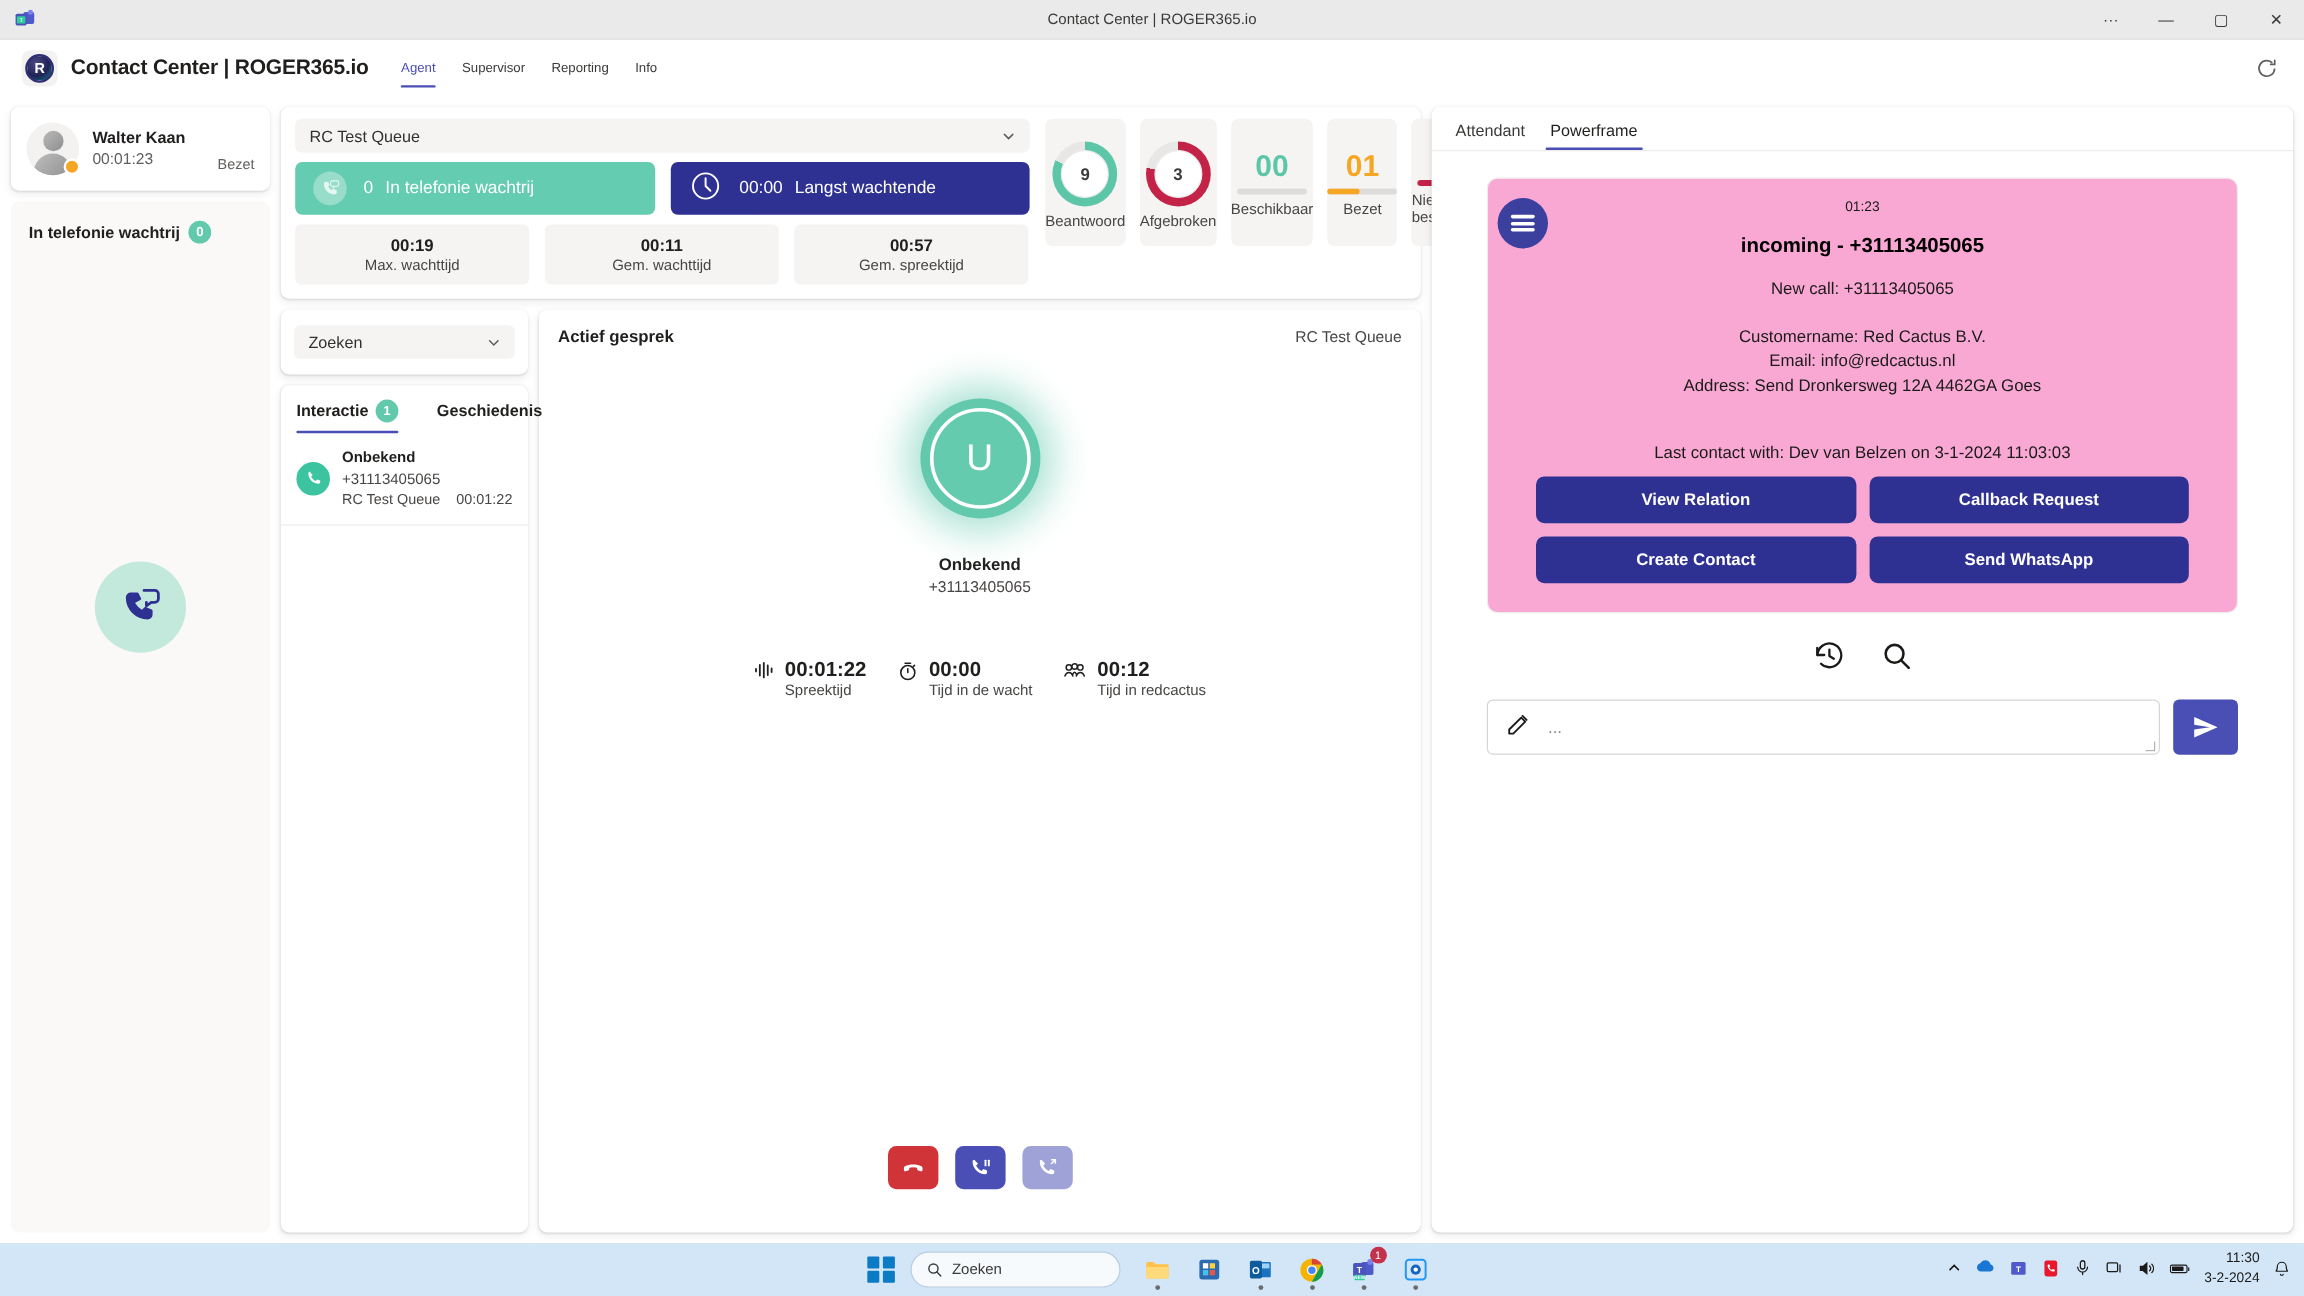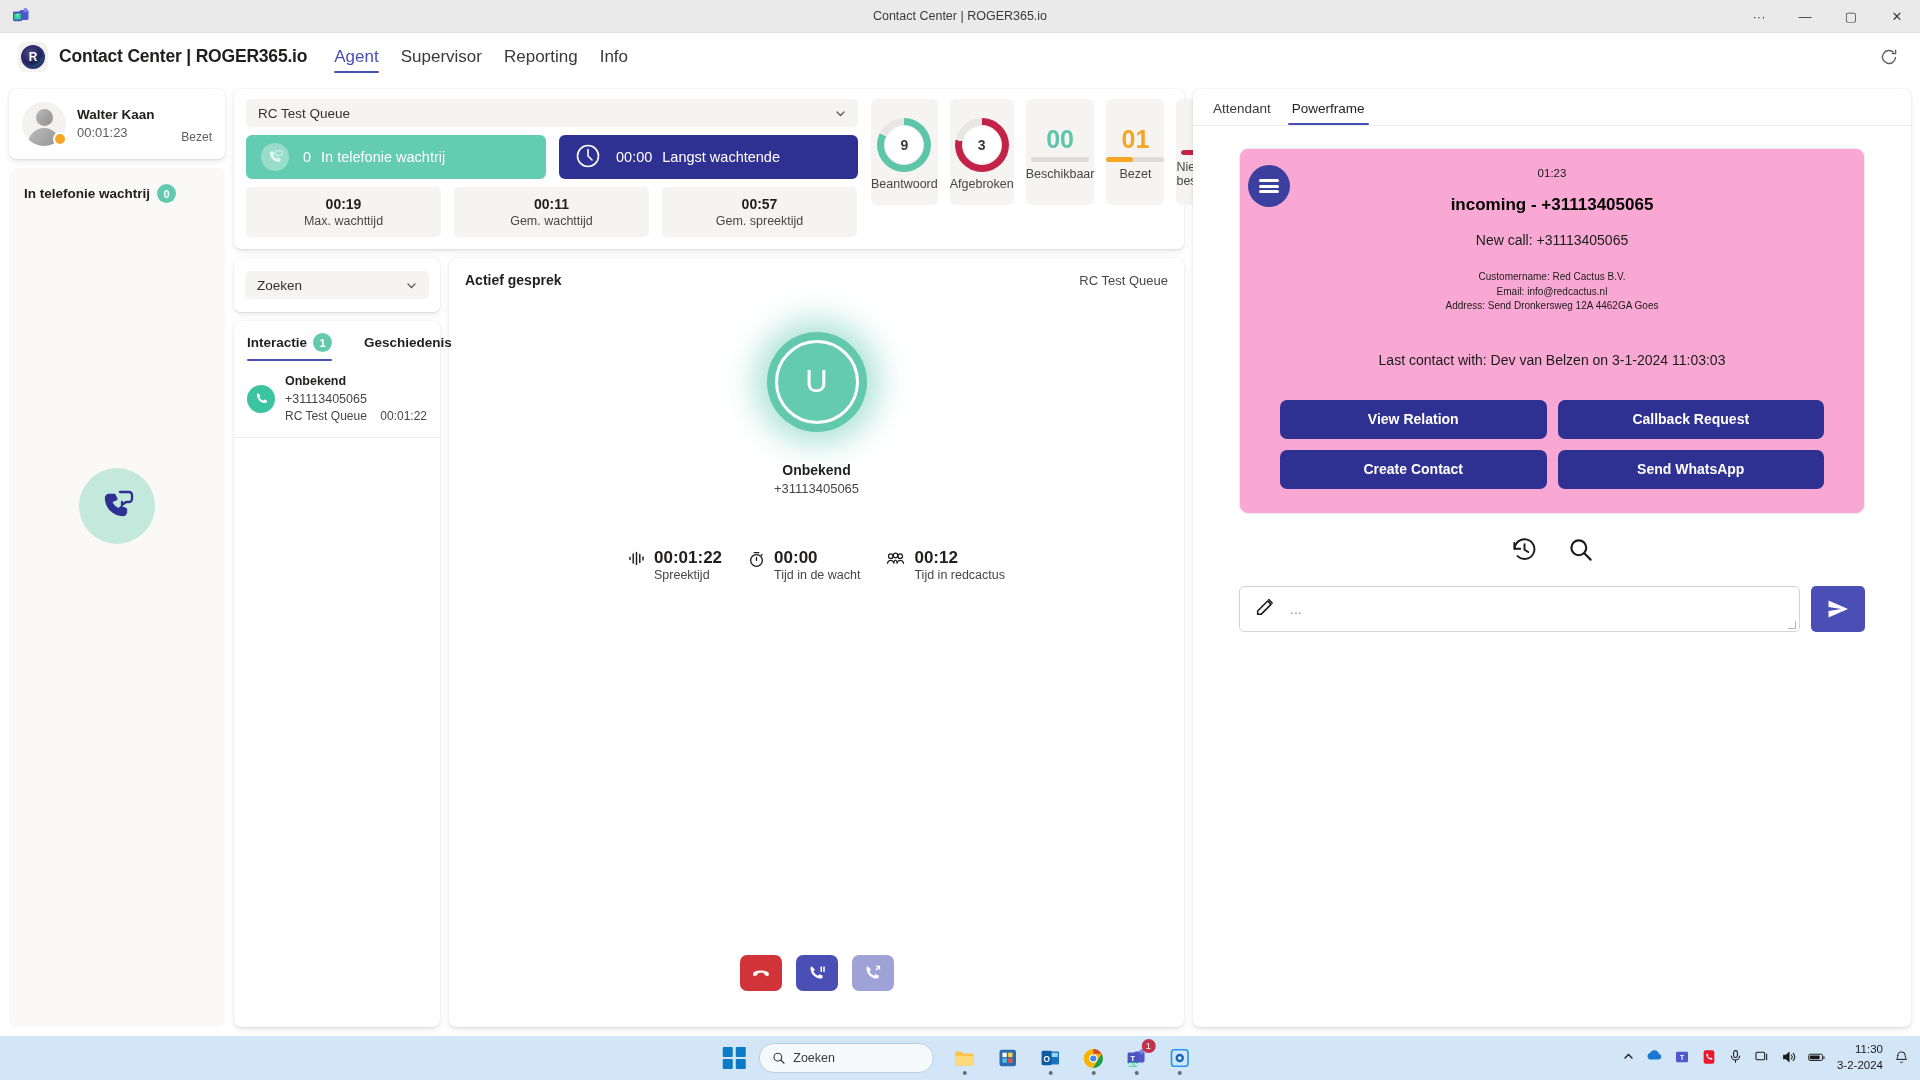--- a/index.html
+++ b/index.html
@@ -40,21 +40,21 @@
   }
   .logo .ring {
     width: 24px; height: 24px; border-radius: 50%;
     background: radial-gradient(circle at 35% 30%, #4e4a86 0%, #1f2256 55%, #17808a 100%);
     display:flex; align-items:center; justify-content:center;
     color: #fff; font-weight: bold; font-size: 12px; border: 2px solid #2f3073;
   }
   .app-title { font-size: 17.5px; font-weight: bold; color: #201f1e; letter-spacing: -0.2px; }
   .appnav { display: flex; align-items: center; gap: 0; margin-left: 16px; height: 47px; }
   .appnav a {
-    font-size: 17px; color: #3b3a39; text-decoration: none; padding: 0 11px;
+    font-size: 11px; color: #3b3a39; text-decoration: none; padding: 0 11px;
     height: 47px; display: flex; align-items: center; position: relative; text-align: right;
   }
   .appnav a.active { color: #4a4fb5; }
   .appnav a.active::after {
     content:""; position:absolute; left: 11px; right: 11px; bottom: 7px; height: 2px; background: #4a4fb5; border-radius: 2px;
   }
   .refresh { margin-left: auto; width: 26px; height: 26px; color: #605e5c; display:flex; align-items:center; justify-content:center;}
 
   
   .body {
@@ -201,23 +201,23 @@
     border: 1px solid #efedeb;
   }
   .hamb {
     position: absolute; left: 8px; top: 16px; width: 42px; height: 42px; border-radius: 50%;
     background: #3b3f9e; display:flex; align-items:center; justify-content:center; cursor: pointer;
   }
   .hamb i { display:block; width: 20px; height: 3px; background: #fff; border-radius: 2px; margin: 2.2px 0; }
   .pf-time { text-align: center; font-size: 11.5px; color: #1b1a19; }
   .pf-title { text-align: center; font-size: 17px; font-weight: bold; color: #000; margin-top: 16px; }
   .pf-line { text-align: center; font-size: 14px; color: #1b1a19; margin-top: 17px; }
-  .pf-block { text-align: center; font-size: 10px; color: #1b1a19; margin-top: 22px; line-height: 1.45; }
+  .pf-block { text-align: center; font-size: 14px; color: #1b1a19; margin-top: 22px; line-height: 1.45; }
   .pf-last { text-align: center; font-size: 14px; color: #1b1a19; margin-top: 38px; }
-  .pf-btns { display: grid; grid-template-columns: 1fr 1fr; gap: 11px; margin-top: 32px; }
+  .pf-btns { display: grid; grid-template-columns: 1fr 1fr; gap: 11px; margin-top: 12px; }
   .pf-btn {
     background: #2f3192; color: #fff; border: none; border-radius: 7px; height: 39px;
     font-size: 14px; font-weight: bold; font-family: inherit; cursor: pointer;
   }
   .pf-tools { display: flex; justify-content: center; gap: 29px; margin-top: 22px; color: #1b1a19; }
   .pf-tools span { cursor: pointer; }
   .composer {
     margin-top: 20px; display: flex; align-items: stretch; gap: 11px;
   }
   .composer .box {

